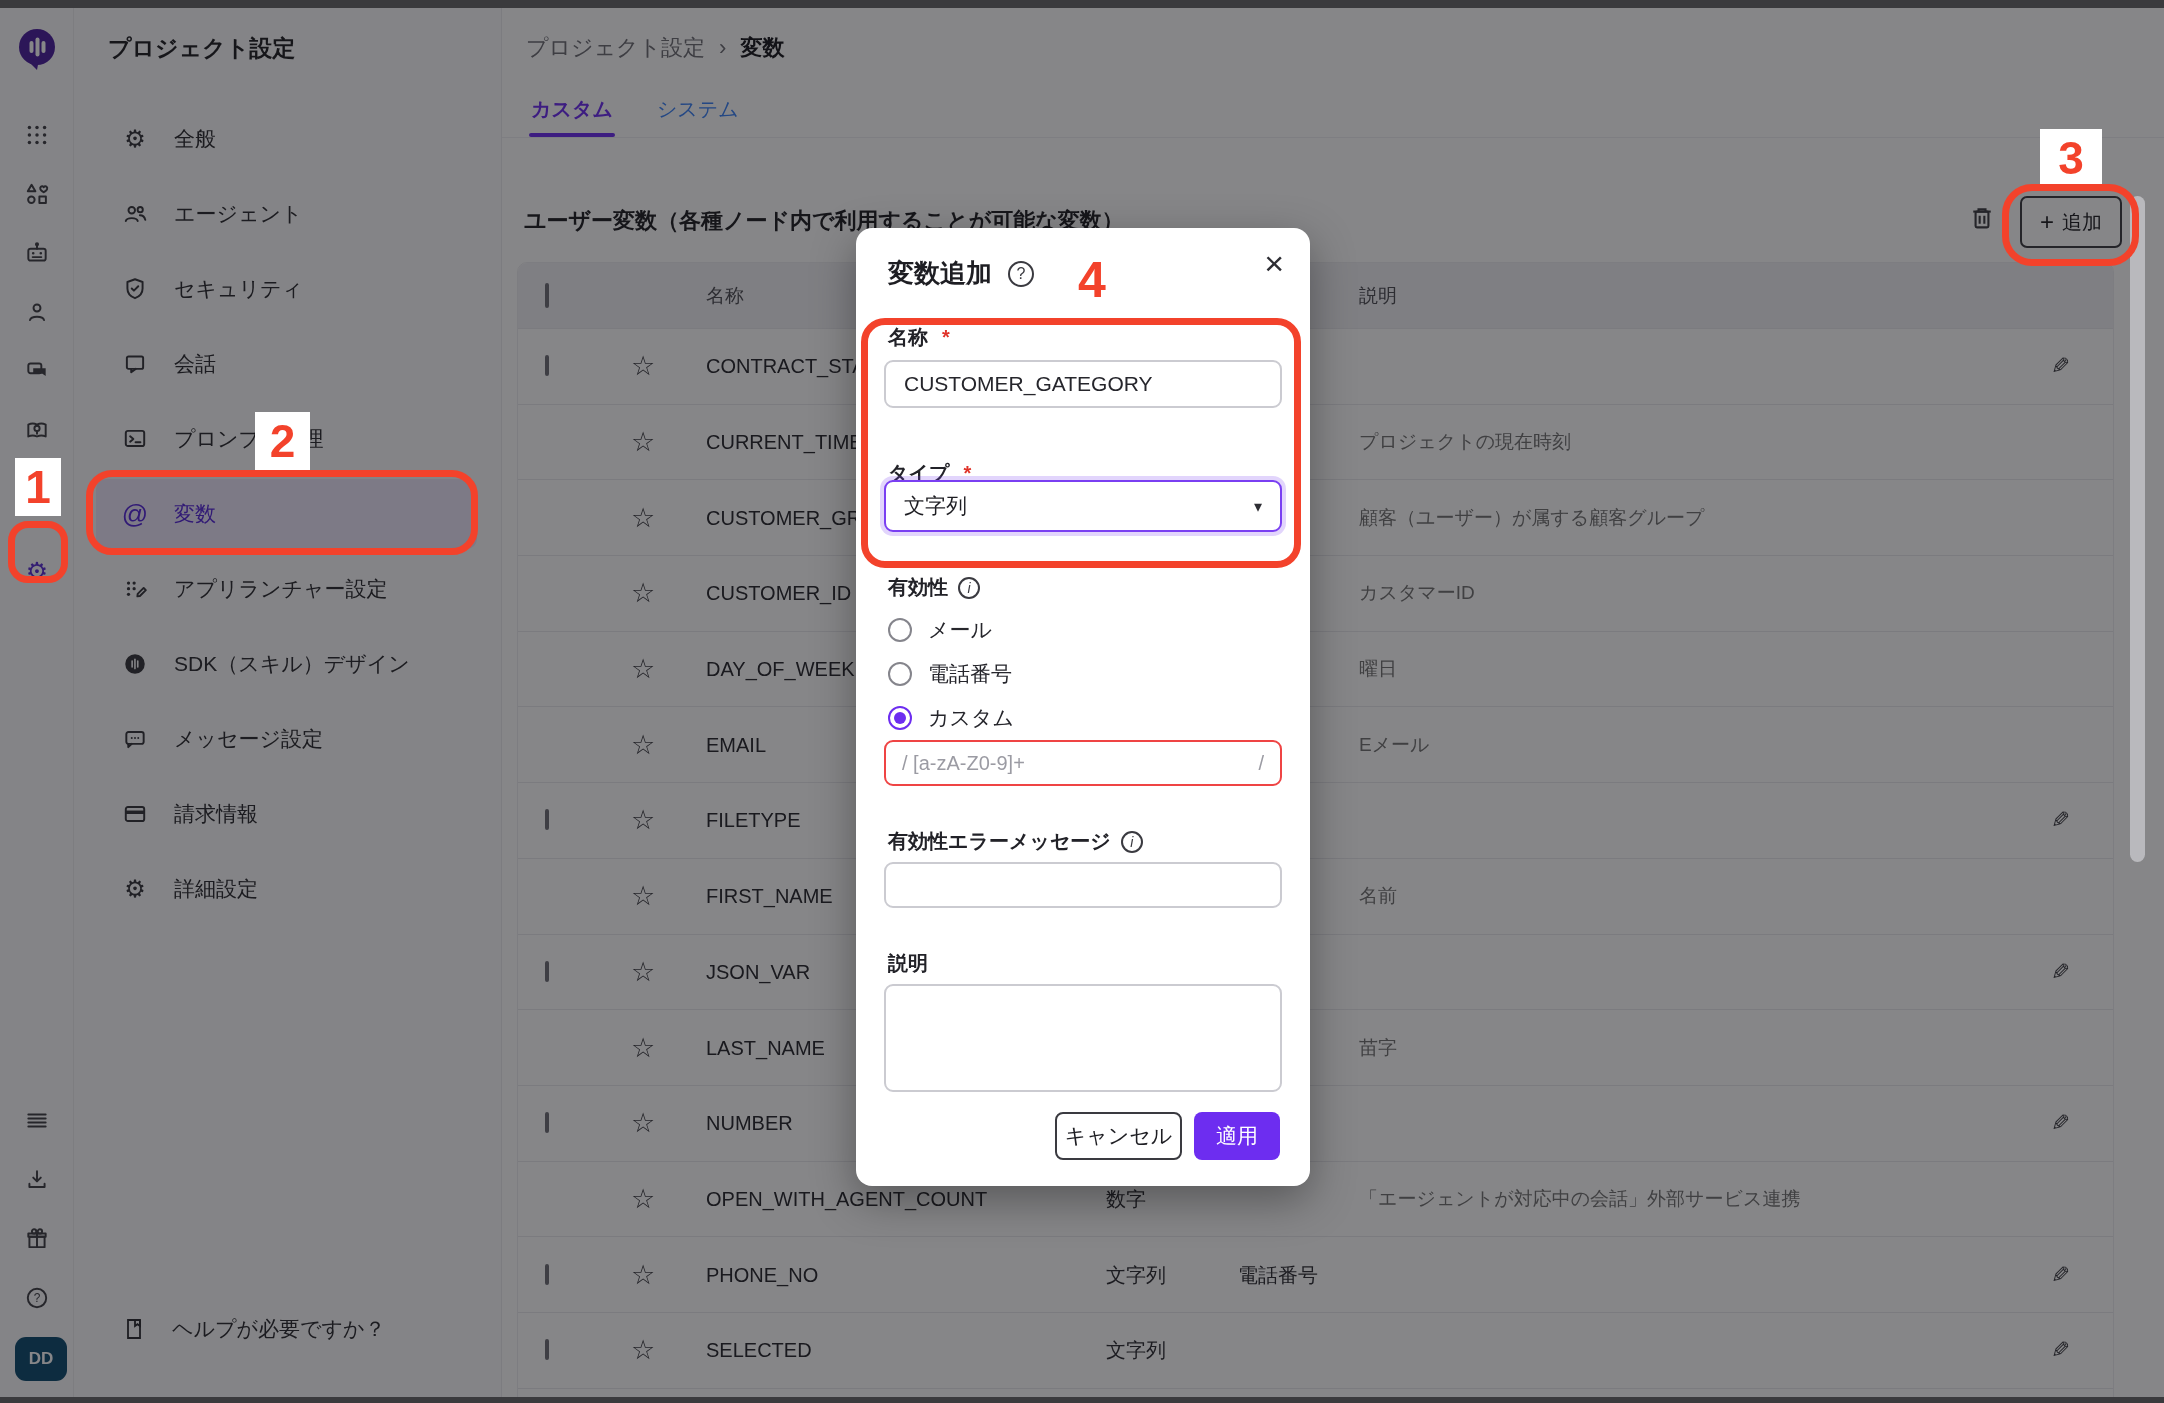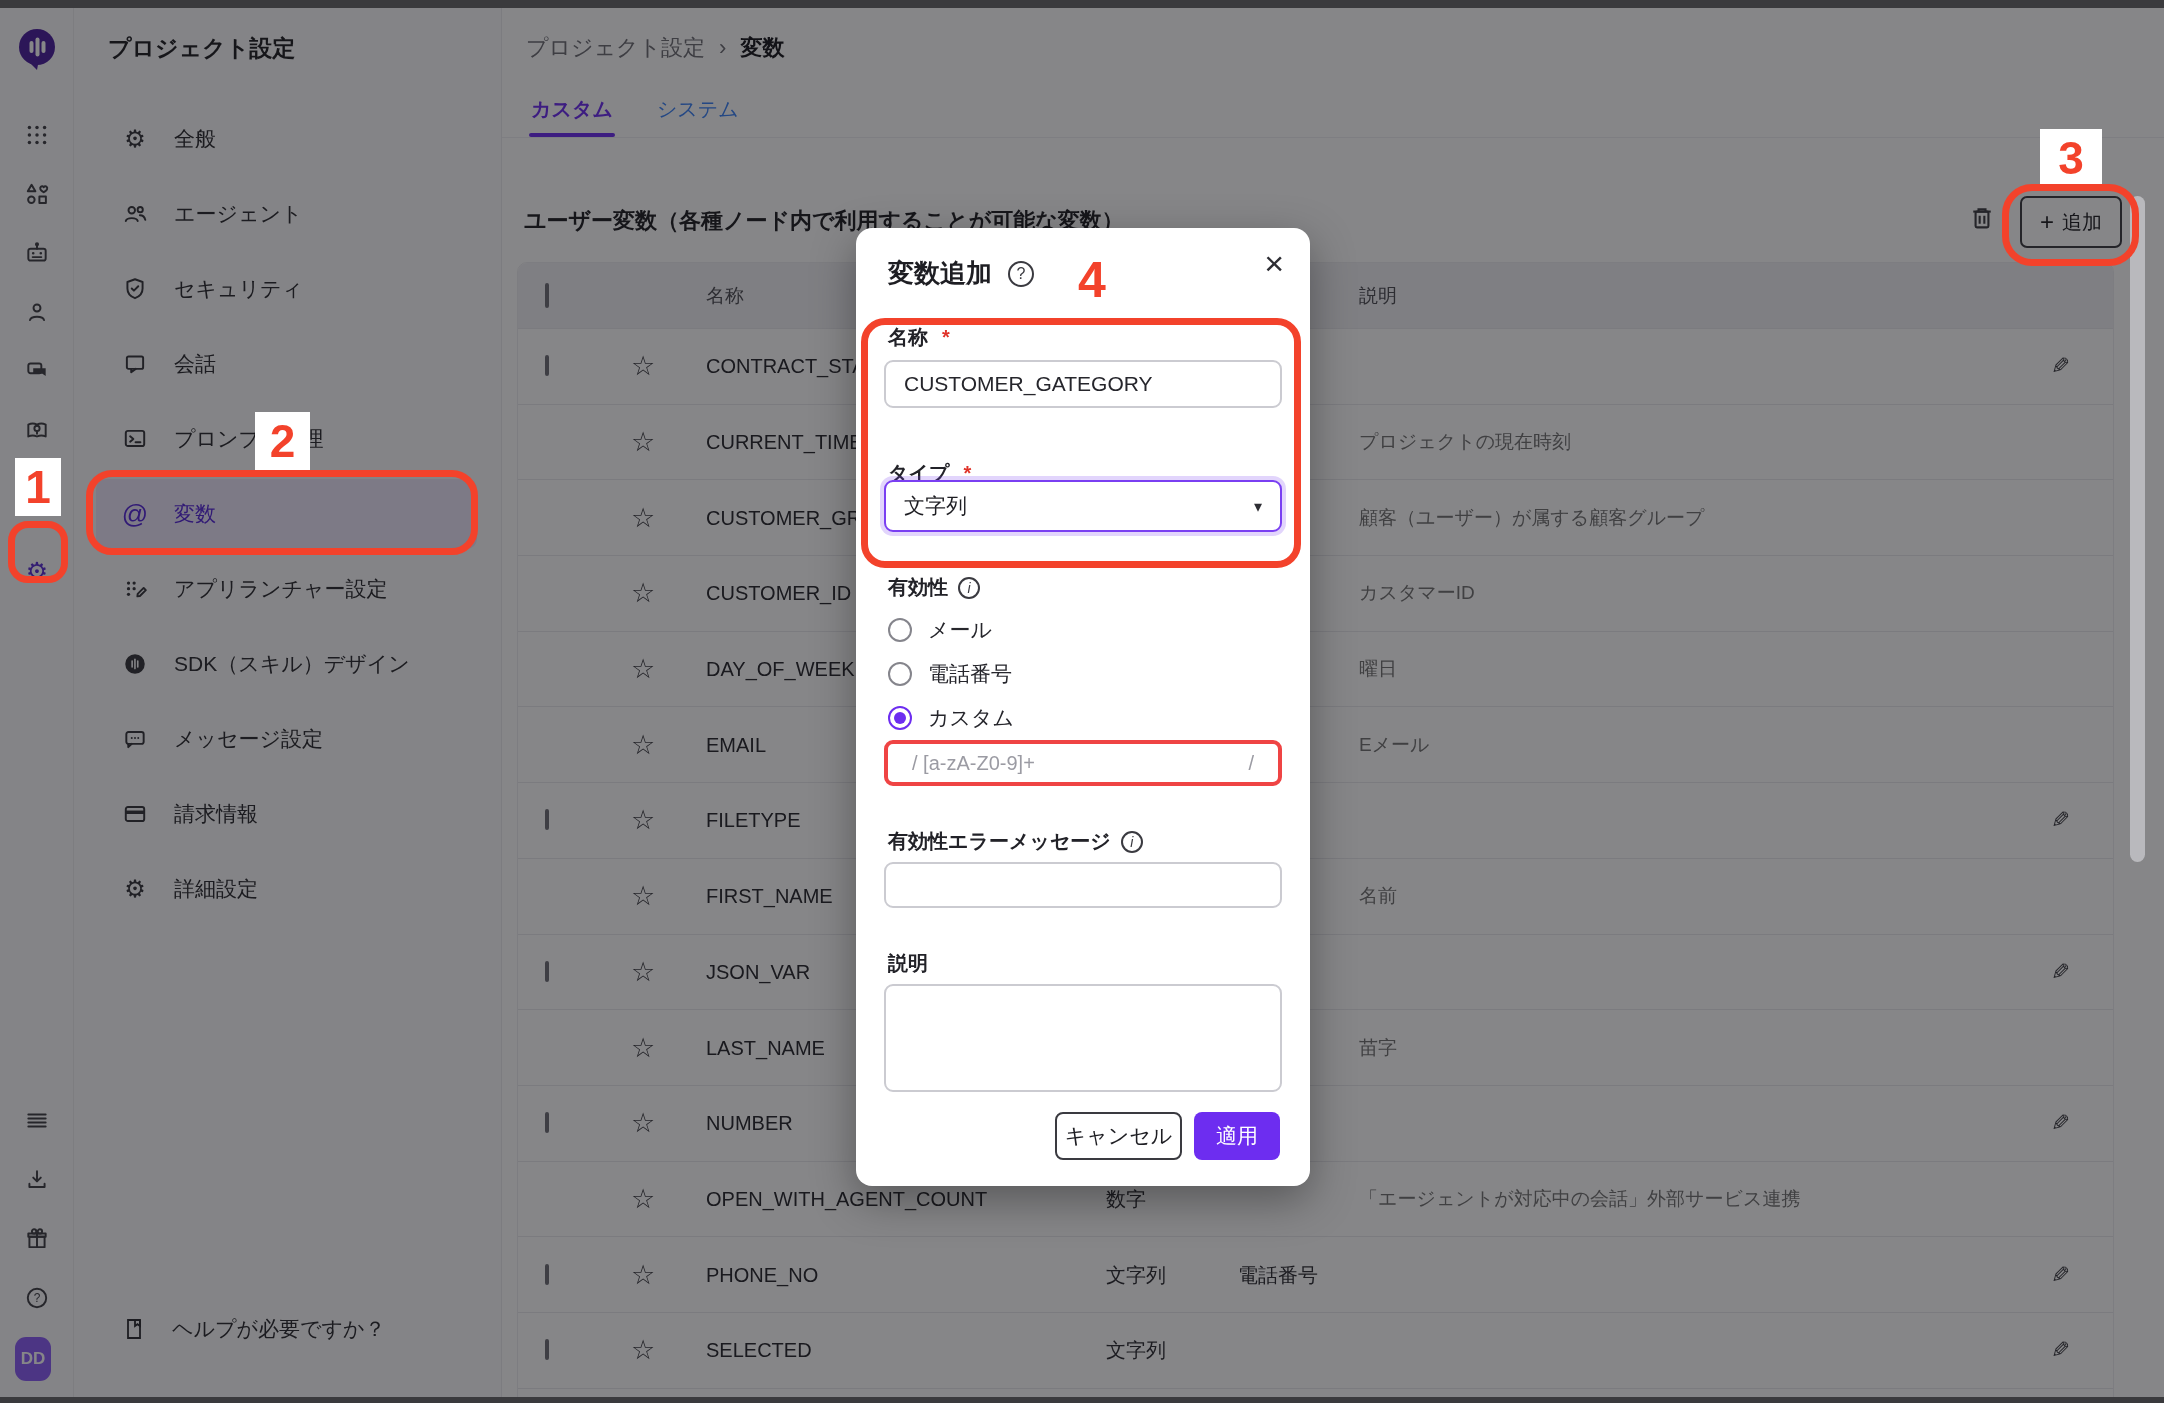--- a/index.html
+++ b/index.html
@@ -14,22 +14,22 @@
     background:#fbfbfd; border-right:1px solid #ececef; z-index:5; }
   .logo { position:absolute; left:14px; top:26px; width:46px; height:46px; }
   .rail-top { position:absolute; left:0; top:122px; width:74px;
     display:flex; flex-direction:column; align-items:center; gap:33px; }
   .rail-bottom { position:absolute; left:0; bottom:92px; width:74px;
     display:flex; flex-direction:column; align-items:center; gap:33px; }
   .rail-ic { width:26px; height:26px; color:#3e3e44; display:flex;
     align-items:center; justify-content:center; cursor:pointer; }
   .rail-ic.active { margin-top:82px; color:#5b2fd4; }
   .rail-ic .glyph { font-size:25px; line-height:1; }
-  .avatar { position:absolute; left:15px; bottom:22px; width:36px; height:44px;
-    border-radius:11px; background:#8b5cf6; color:#ffffff; font-weight:bold;
+  .avatar { position:absolute; left:15px; bottom:22px; width:52px; height:44px;
+    border-radius:11px; background:#0c4a6e; color:#ffffff; font-weight:bold;
     font-size:17px; display:flex; align-items:center; justify-content:center; }
   
   .sidebar { position:absolute; left:74px; top:0; width:428px; height:100%;
     background:#fbfbfc; border-right:1px solid #ebebee; z-index:4; }
   .sidebar-title { position:absolute; left:34px; top:33px; font-size:23px; font-weight:bold; }
   .nav { position:absolute; left:0; top:104px; width:100%; display:flex; flex-direction:column; gap:5px; }
   .nav-item { position:relative; height:70px; margin:0 24px 0 22px; border-radius:10px;
     display:flex; align-items:center; gap:26px; padding-left:26px;
     font-size:21px; color:#2b2b30; cursor:pointer; }
   .nav-item .n-ic { width:26px; height:26px; color:#35353b; display:flex; align-items:center; justify-content:center; flex:none; }
@@ -98,22 +98,22 @@
     border-radius:9px; box-shadow:0 0 0 4px rgba(122,63,242,.22); display:flex; align-items:center;
     justify-content:space-between; padding:0 18px; font-size:21px; cursor:pointer; background:#fff; }
   .m-select .caret { font-size:16px; color:#2e2e34; }
   .radio-row { position:absolute; left:32px; display:flex; align-items:center; gap:16px;
     font-size:21px; color:#26262c; cursor:pointer; }
   .radio { width:24px; height:24px; border:2px solid #85858c; border-radius:50%; background:#fff;
     display:flex; align-items:center; justify-content:center; flex:none; }
   .radio.on { border-color:#6d2df0; }
   .radio.on:after { content:""; width:12px; height:12px; border-radius:50%; background:#6d2df0; }
   .pattern-box { position:absolute; left:28px; top:512px; width:398px; height:46px;
-    border:4px solid #ef4444; border-radius:9px; display:flex; align-items:center;
-    justify-content:space-between; padding:0 24px; font-size:20px; color:#9b9ba3; }
+    border:2px solid #ef4444; border-radius:9px; display:flex; align-items:center;
+    justify-content:space-between; padding:0 16px; font-size:20px; color:#9b9ba3; }
   .m-textarea { position:absolute; left:28px; top:756px; width:398px; height:108px;
     border:2px solid #cbcbd1; border-radius:9px; resize:none; font-family:inherit; font-size:20px; padding:10px 14px; }
   .m-actions { position:absolute; right:30px; top:884px; display:flex; gap:12px; }
   .btn-cancel { width:127px; height:48px; border:2px solid #3a3a40; border-radius:8px;
     background:#fff; font-size:21px; color:#1e1e23; cursor:pointer; font-family:inherit; }
   .btn-apply { width:86px; height:48px; border:none; border-radius:8px; background:#6d2df0;
     color:#ffffff; font-size:21px; cursor:pointer; font-family:inherit; }
   
   .ann { z-index:70; position:absolute; }
   .ann-num { background:#ffffff; color:#f3422b; font-weight:bold; font-size:46px;

